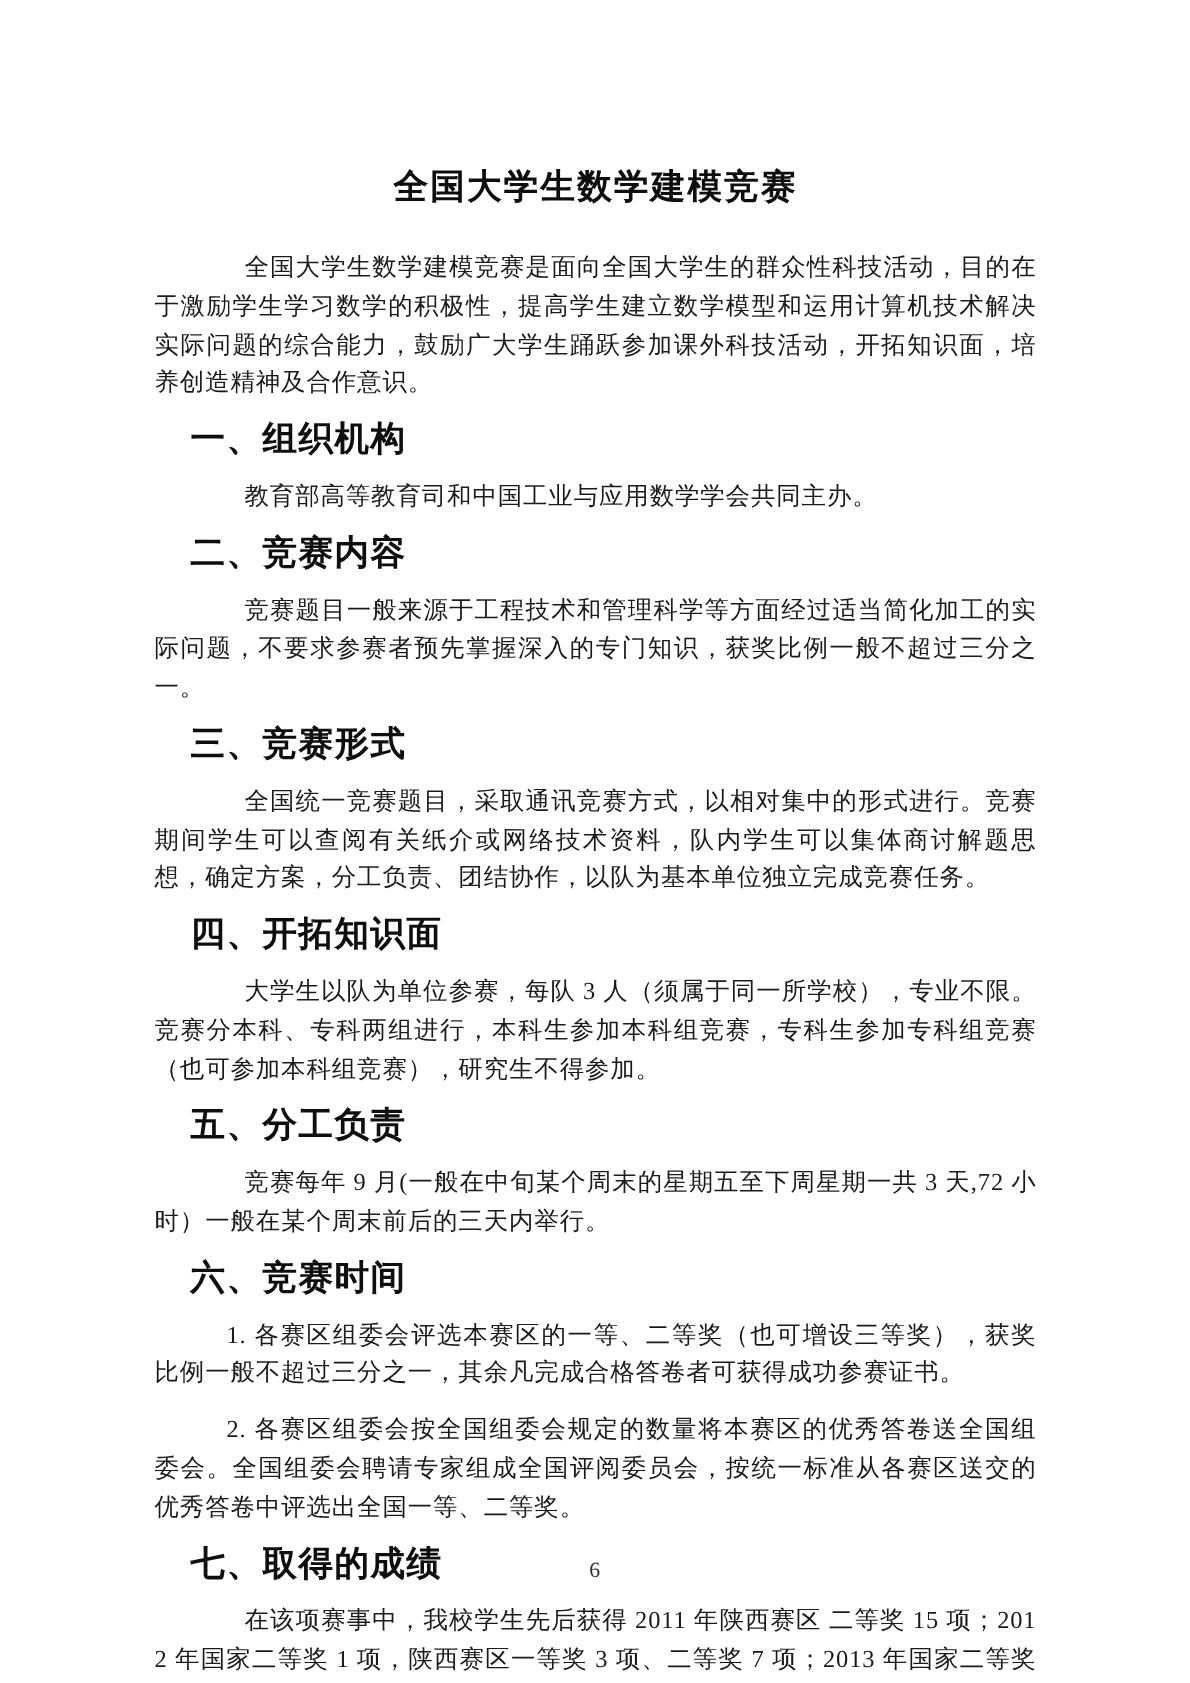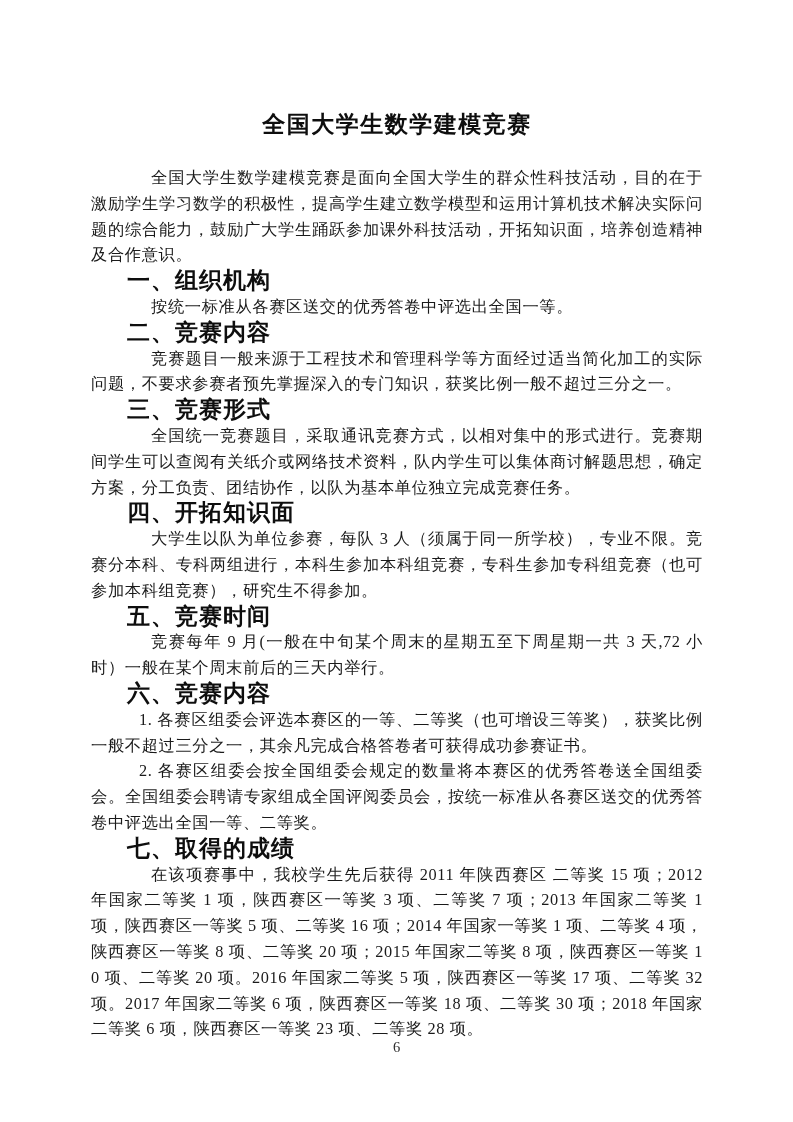--- a/index.html
+++ b/index.html
@@ -31,21 +31,21 @@
     letter-spacing: 1.5px;
     line-height: 28px;
     margin: 0 0 27px 0;
   }
   .para {
     font-size: 16.3px;
     line-height: 25.8px;
     letter-spacing: 0.6px;
     text-align: justify;
     text-indent: 60px;
-    margin: 0;
+    margin: 12px;
     word-break: break-all;
   }
   .para.numbered {
     text-indent: 48px;
   }
   .sec-heading {
     font-family: "Liberation Sans", "DejaVu Sans", sans-serif;
     font-size: 23px;
     font-weight: bold;
     color: #0e0e0e;
@@ -68,35 +68,35 @@
 <body>
 
 <div class="page">
   <div class="content">
 
     <h1 class="doc-title">全国大学生数学建模竞赛</h1>
 
     <p class="para">全国大学生数学建模竞赛是面向全国大学生的群众性科技活动，目的在于激励学生学习数学的积极性，提高学生建立数学模型和运用计算机技术解决实际问题的综合能力，鼓励广大学生踊跃参加课外科技活动，开拓知识面，培养创造精神及合作意识。</p>
 
     <h2 class="sec-heading">一、组织机构</h2>
-    <p class="para">按统一标准从各赛区送交的优秀答卷中评选出全国一等。</p>
+    <p class="para">教育部高等教育司和中国工业与应用数学学会共同主办。</p>
 
     <h2 class="sec-heading">二、竞赛内容</h2>
     <p class="para">竞赛题目一般来源于工程技术和管理科学等方面经过适当简化加工的实际问题，不要求参赛者预先掌握深入的专门知识，获奖比例一般不超过三分之一。</p>
 
     <h2 class="sec-heading">三、竞赛形式</h2>
     <p class="para">全国统一竞赛题目，采取通讯竞赛方式，以相对集中的形式进行。竞赛期间学生可以查阅有关纸介或网络技术资料，队内学生可以集体商讨解题思想，确定方案，分工负责、团结协作，以队为基本单位独立完成竞赛任务。</p>
 
     <h2 class="sec-heading">四、开拓知识面</h2>
     <p class="para">大学生以队为单位参赛，每队 3 人（须属于同一所学校），专业不限。竞赛分本科、专科两组进行，本科生参加本科组竞赛，专科生参加专科组竞赛（也可参加本科组竞赛），研究生不得参加。</p>
 
-    <h2 class="sec-heading">五、竞赛时间</h2>
+    <h2 class="sec-heading">五、分工负责</h2>
     <p class="para">竞赛每年 9 月(一般在中旬某个周末的星期五至下周星期一共 3 天,72 小时）一般在某个周末前后的三天内举行。</p>
 
-    <h2 class="sec-heading">六、竞赛内容</h2>
+    <h2 class="sec-heading">六、竞赛时间</h2>
     <p class="para numbered">1. 各赛区组委会评选本赛区的一等、二等奖（也可增设三等奖），获奖比例一般不超过三分之一，其余凡完成合格答卷者可获得成功参赛证书。</p>
     <p class="para numbered">2. 各赛区组委会按全国组委会规定的数量将本赛区的优秀答卷送全国组委会。全国组委会聘请专家组成全国评阅委员会，按统一标准从各赛区送交的优秀答卷中评选出全国一等、二等奖。</p>
 
     <h2 class="sec-heading">七、取得的成绩</h2>
     <p class="para">在该项赛事中，我校学生先后获得 2011 年陕西赛区 二等奖 15 项；2012 年国家二等奖 1 项，陕西赛区一等奖 3 项、二等奖 7 项；2013 年国家二等奖 1 项，陕西赛区一等奖 5 项、二等奖 16 项；2014 年国家一等奖 1 项、二等奖 4 项，陕西赛区一等奖 8 项、二等奖 20 项；2015 年国家二等奖 8 项，陕西赛区一等奖 10 项、二等奖 20 项。2016 年国家二等奖 5 项，陕西赛区一等奖 17 项、二等奖 32 项。2017 年国家二等奖 6 项，陕西赛区一等奖 18 项、二等奖 30 项；2018 年国家二等奖 6 项，陕西赛区一等奖 23 项、二等奖 28 项。</p>
 
   </div>
 
   <div class="page-number">6</div>
 </div>

